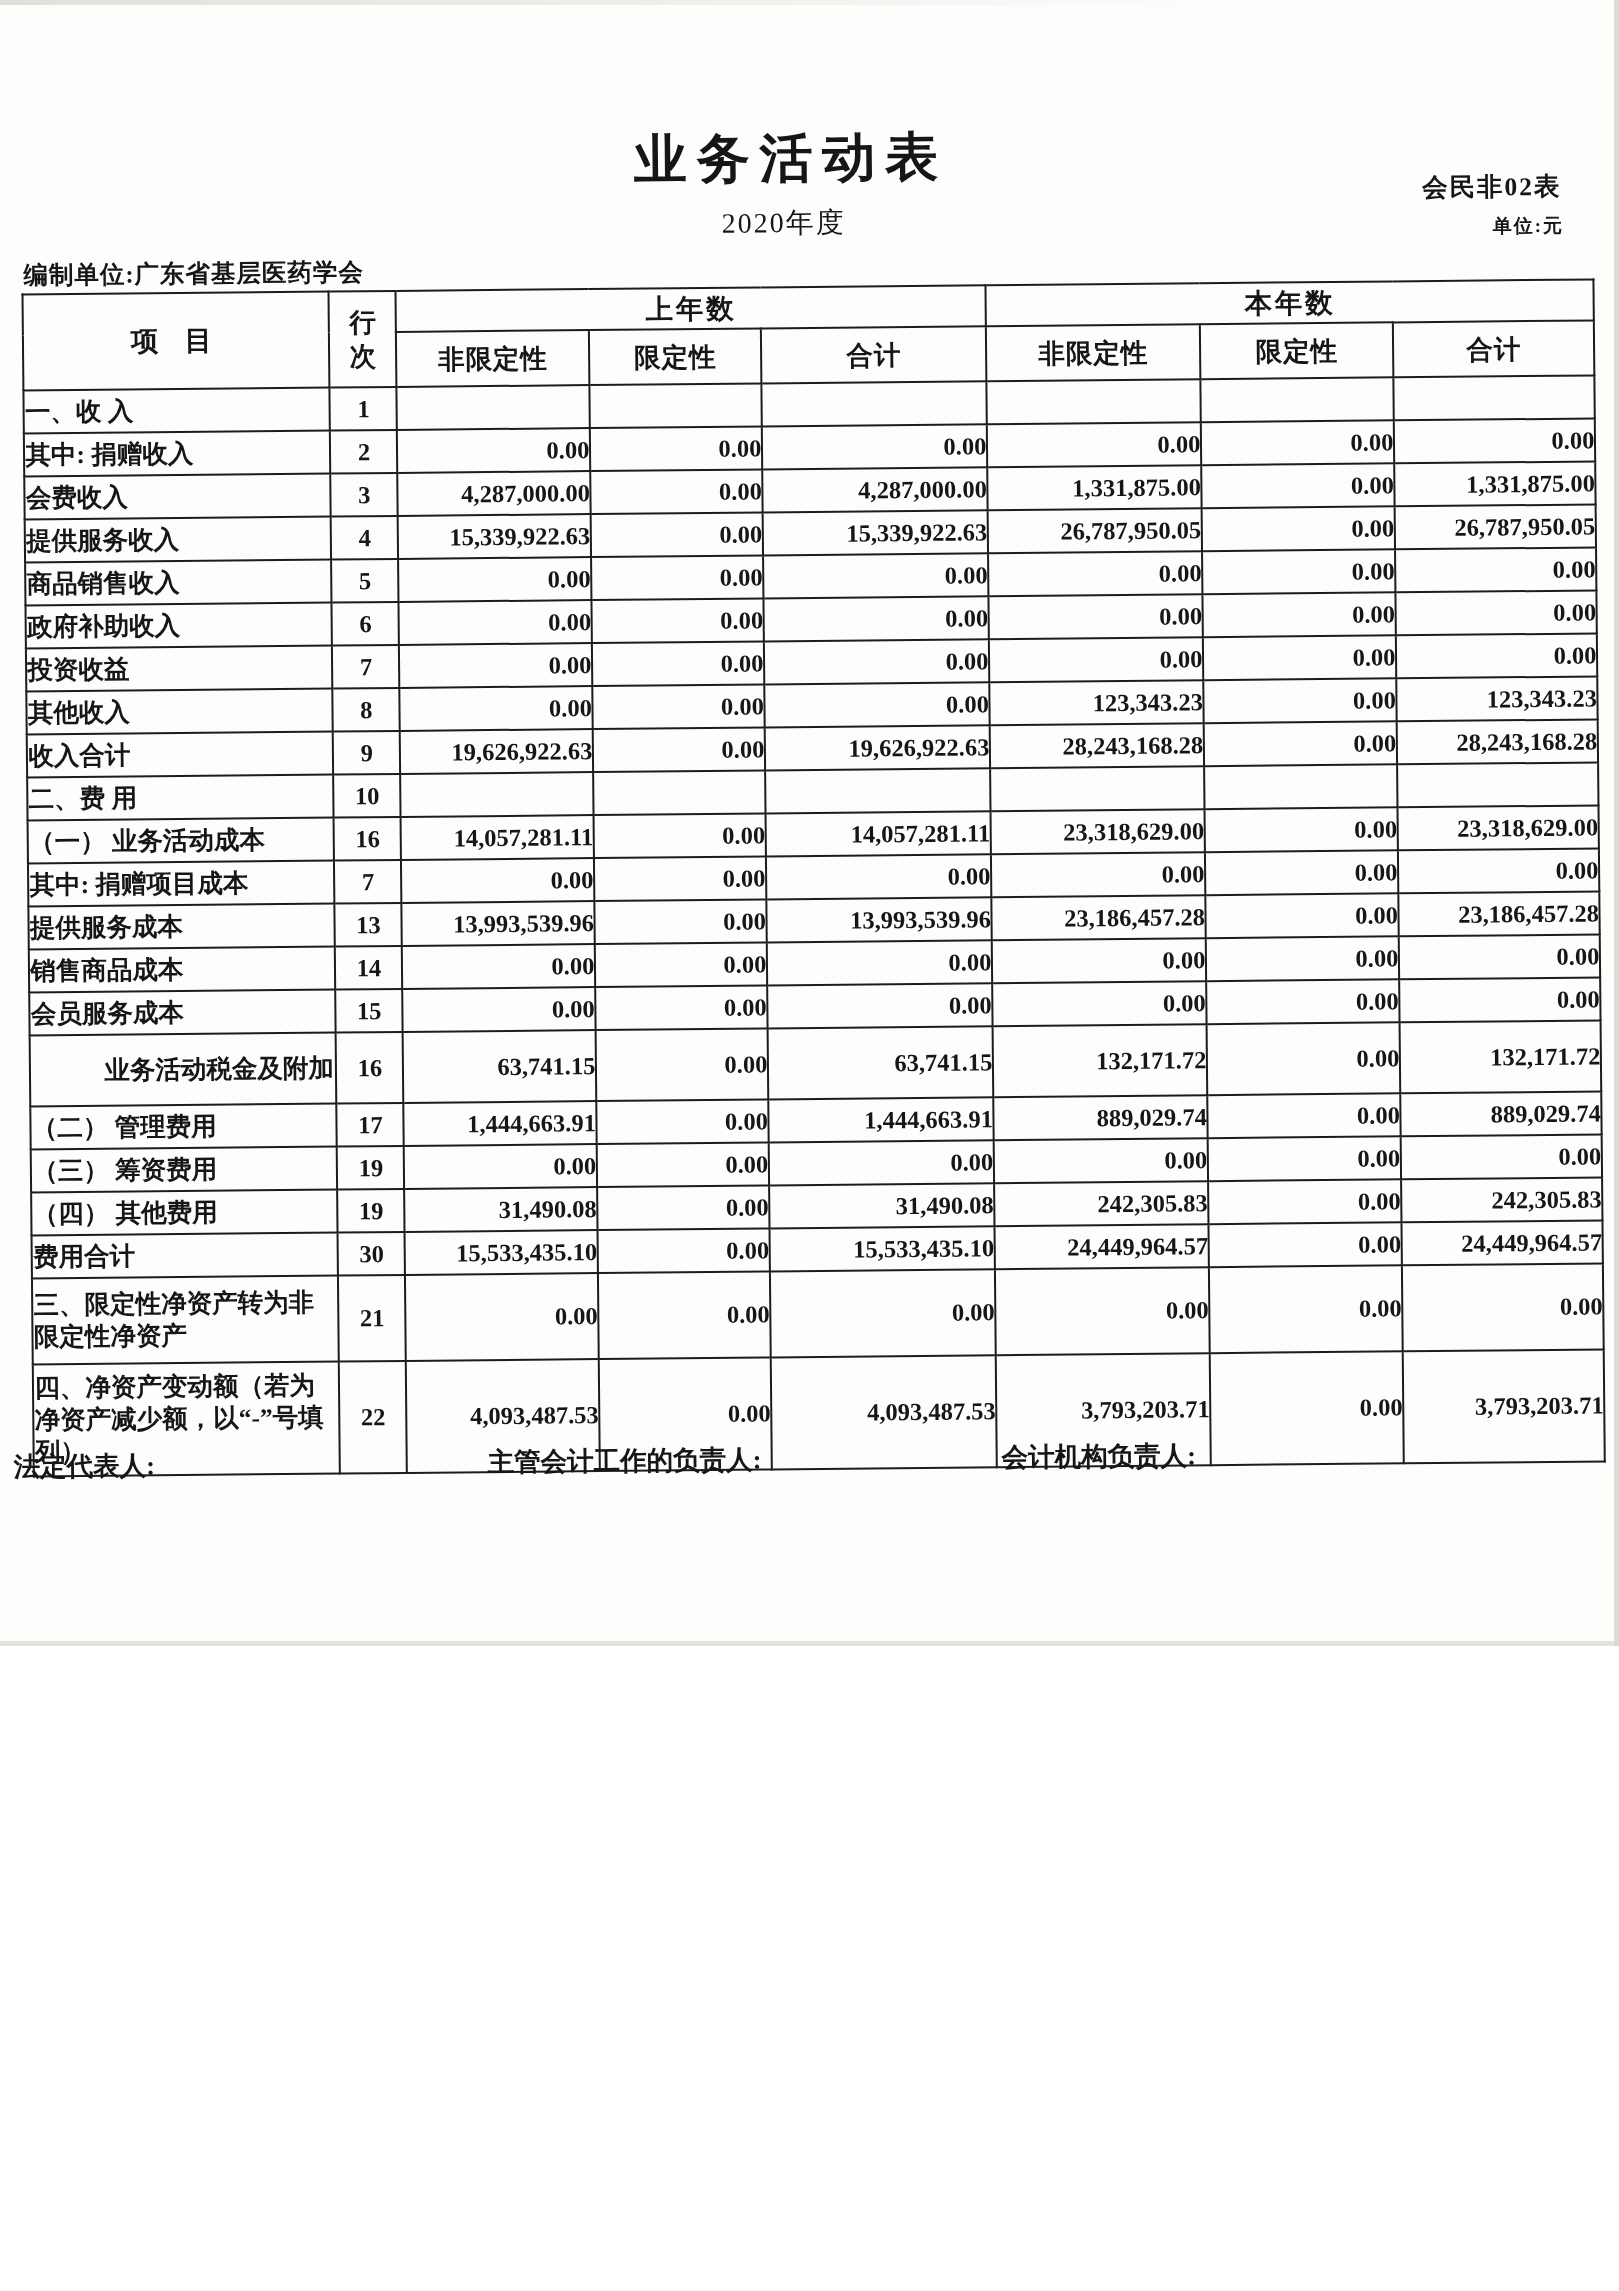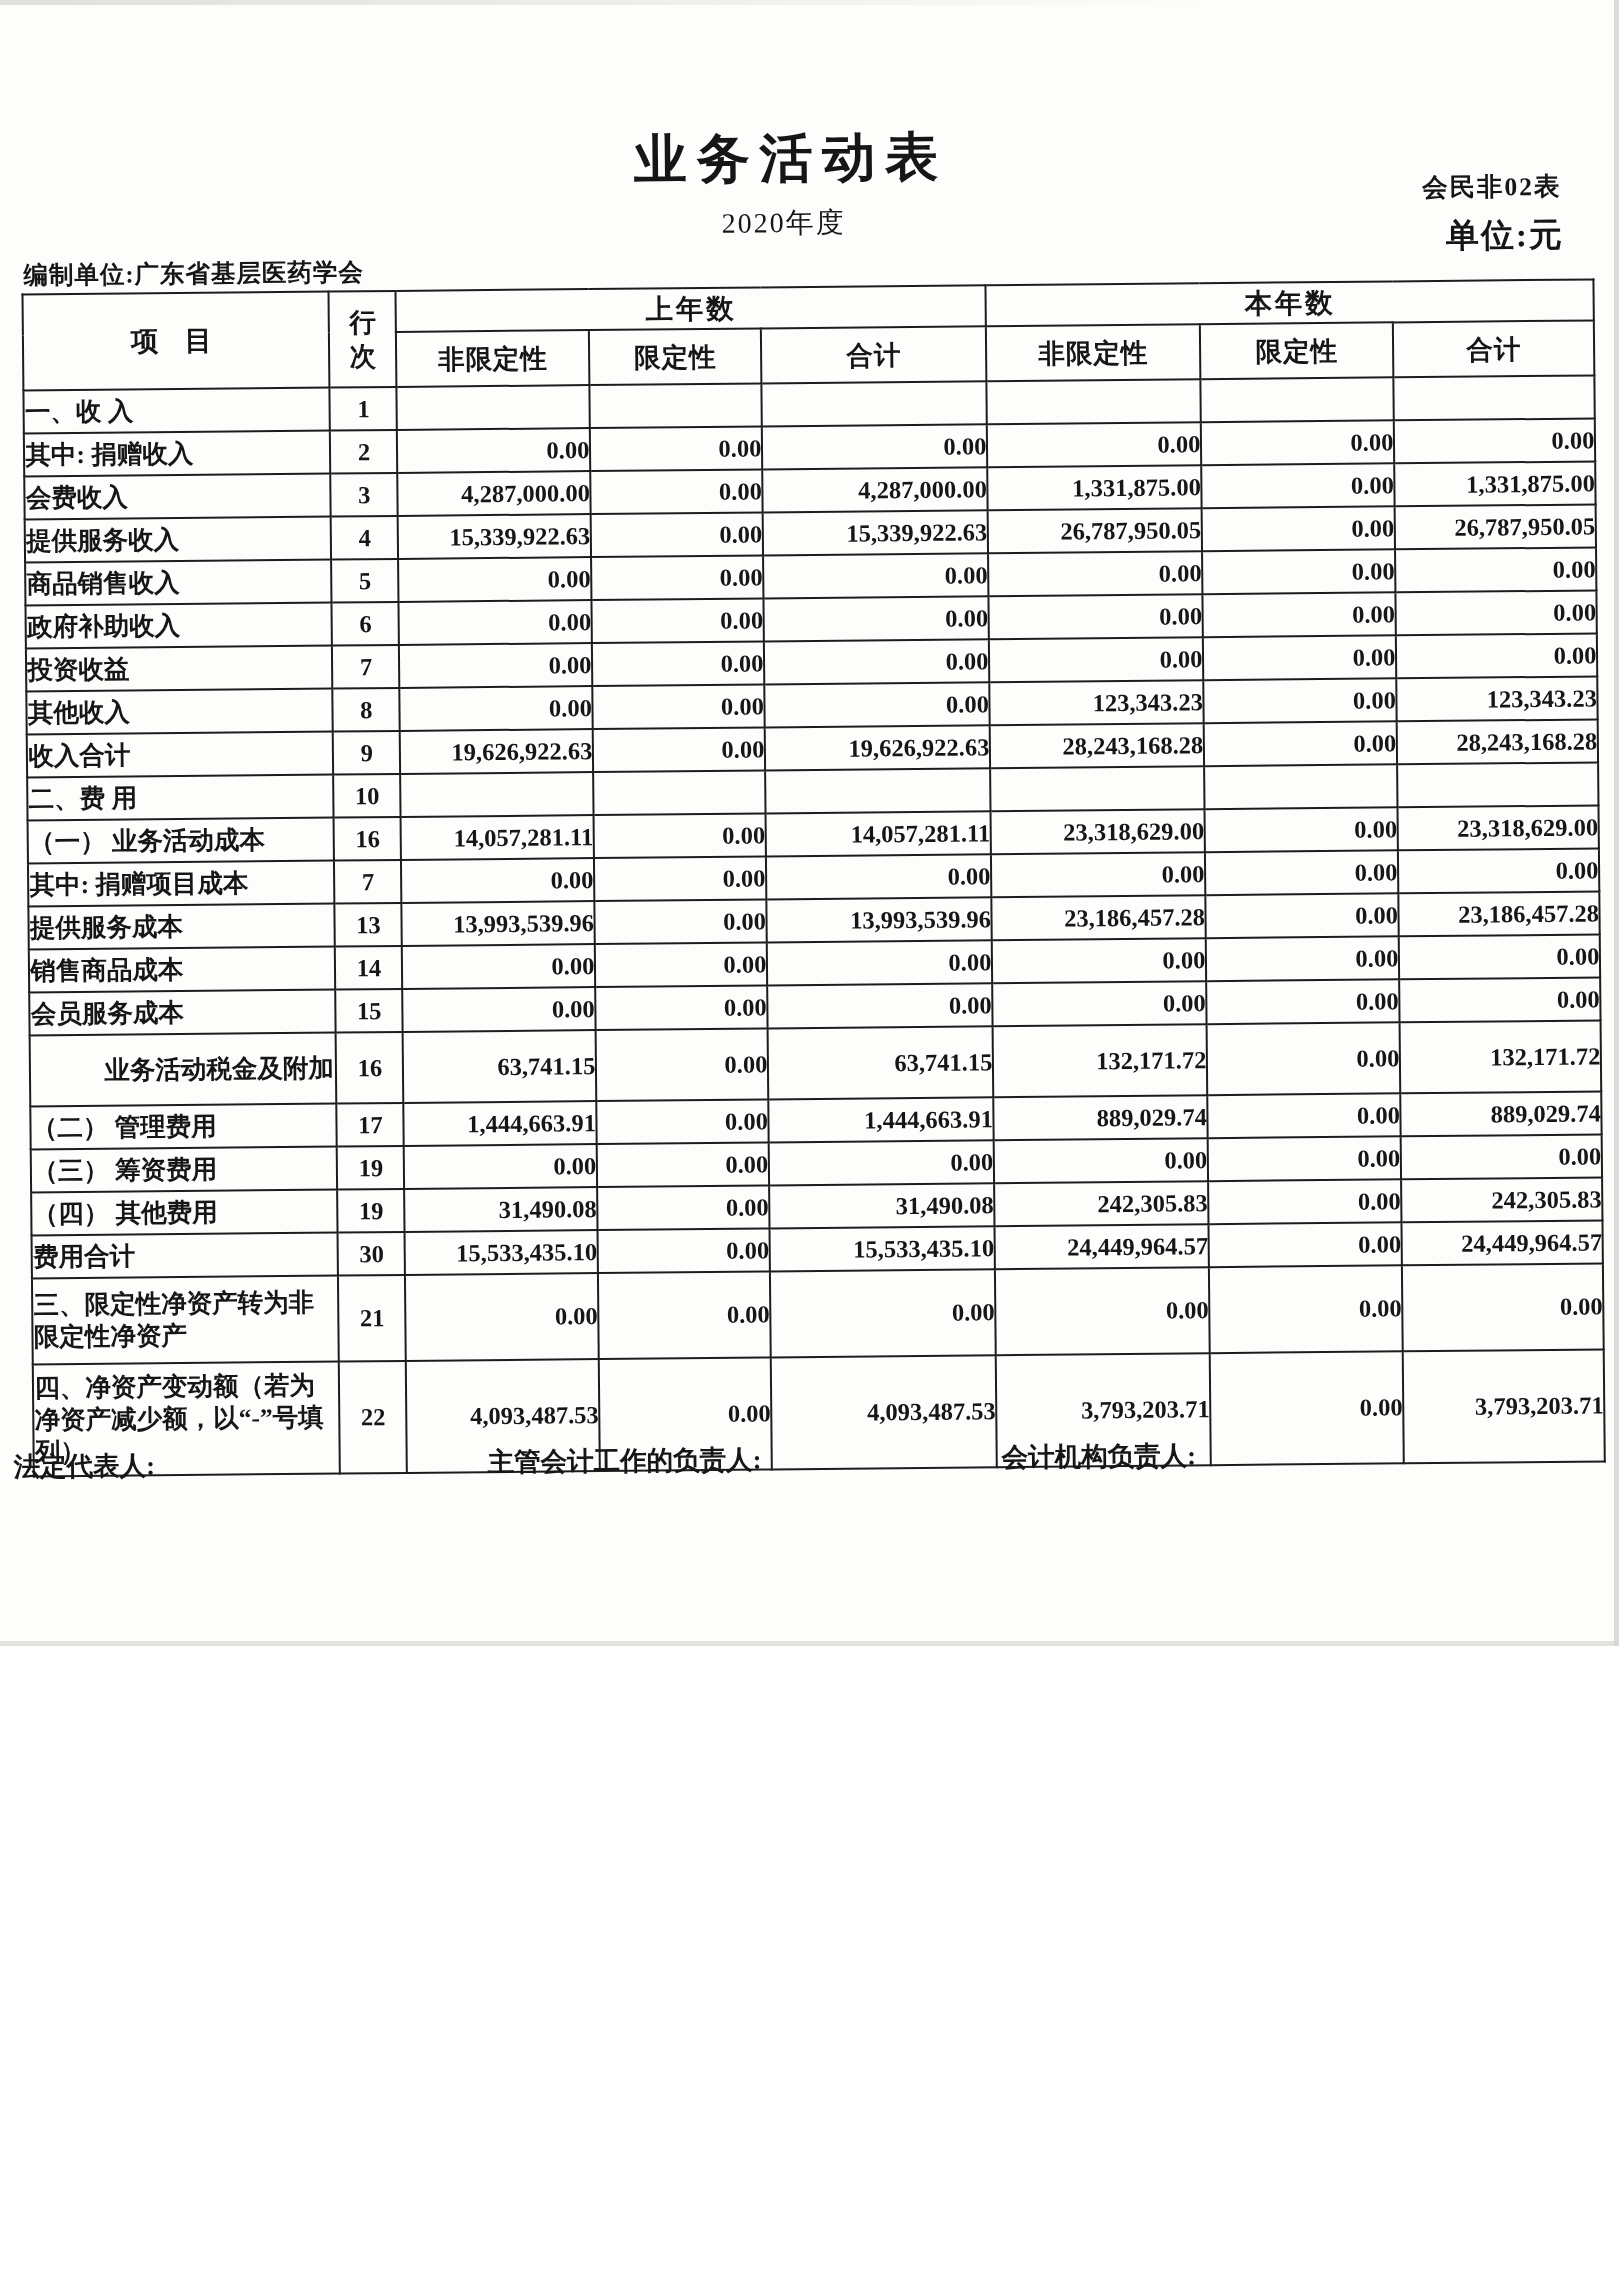--- a/index.html
+++ b/index.html
@@ -18,21 +18,21 @@
                  background:linear-gradient(180deg,#f2f1ed 0%,rgba(255,255,255,0) 100%); opacity:.8; }
 
   .sheet { position:absolute; left:0; top:0; width:1619px; height:2292px;
            transform:rotate(-0.55deg); transform-origin:810px 863px; }
 
   .doc-title  { position:absolute; top:123px; left:-11.8px; width:1619px; text-align:center;
                 font-size:53px; font-weight:700; letter-spacing:9.8px; }
   .doc-period { position:absolute; top:204px; left:-19.6px; width:1619px; text-align:center;
                 font-size:28px; letter-spacing:2px; }
   .form-code  { position:absolute; top:176px; right:51px; font-size:25.5px; font-weight:600; letter-spacing:2px; }
-  .unit-label { position:absolute; top:220px; right:49px; font-size:33px; font-weight:600; letter-spacing:2px; }
+  .unit-label { position:absolute; top:220px; right:49px; font-size:19px; font-weight:600; letter-spacing:2px; }
   .prepared-by{ position:absolute; top:251px; left:29px; font-size:24.5px; font-weight:700; letter-spacing:1px; }
 
   table.act { position:absolute; left:27.4px; top:286px; width:1570px;
               border-collapse:collapse; table-layout:fixed;
               border:2.9px solid #141414; }
   table.act th, table.act td { border:2px solid #1c1c1c; padding:0; vertical-align:middle; }
 
   th.group { height:39px; font-size:27.4px; font-weight:700; letter-spacing:2.9px; text-align:center; }
   th.sub   { height:53px; font-size:26.5px; font-weight:700; letter-spacing:1px; text-align:center; }
   th.item-h{ font-size:27.4px; font-weight:700; letter-spacing:9.8px; text-align:center; }

